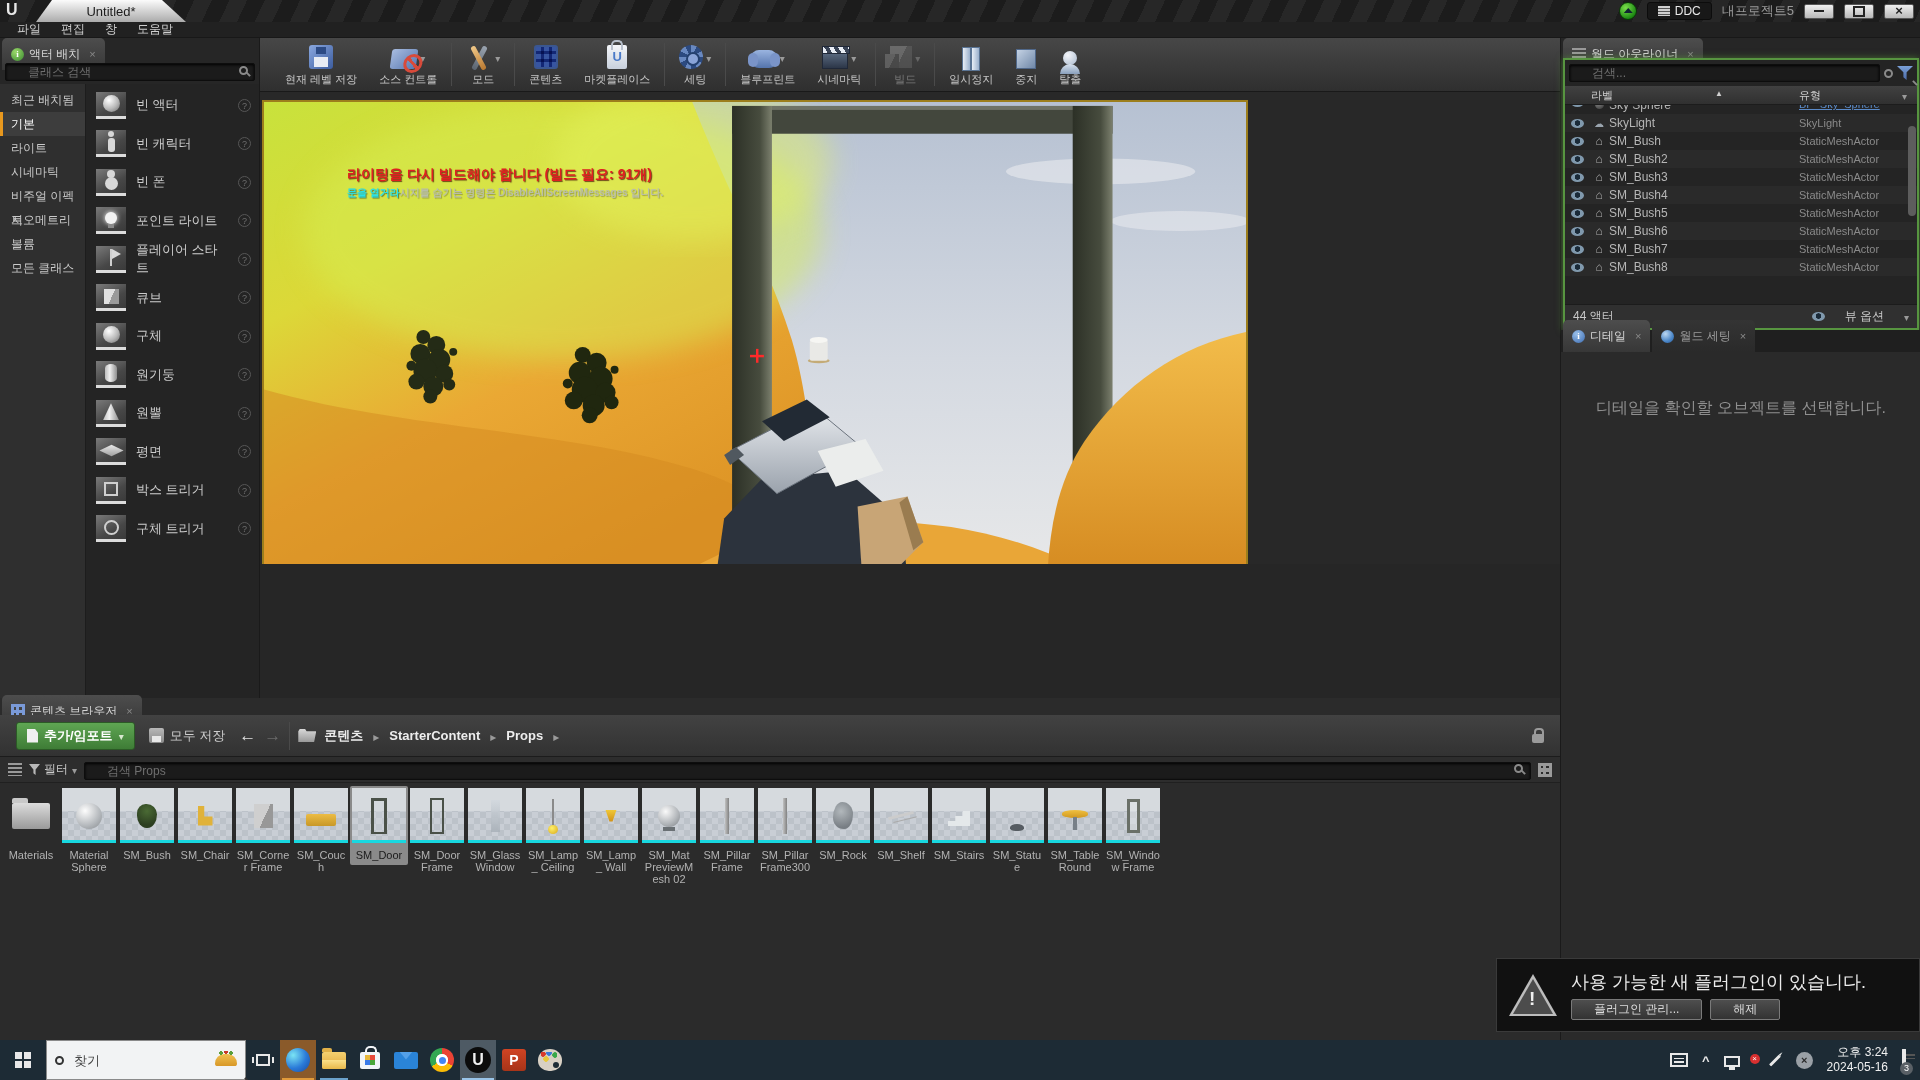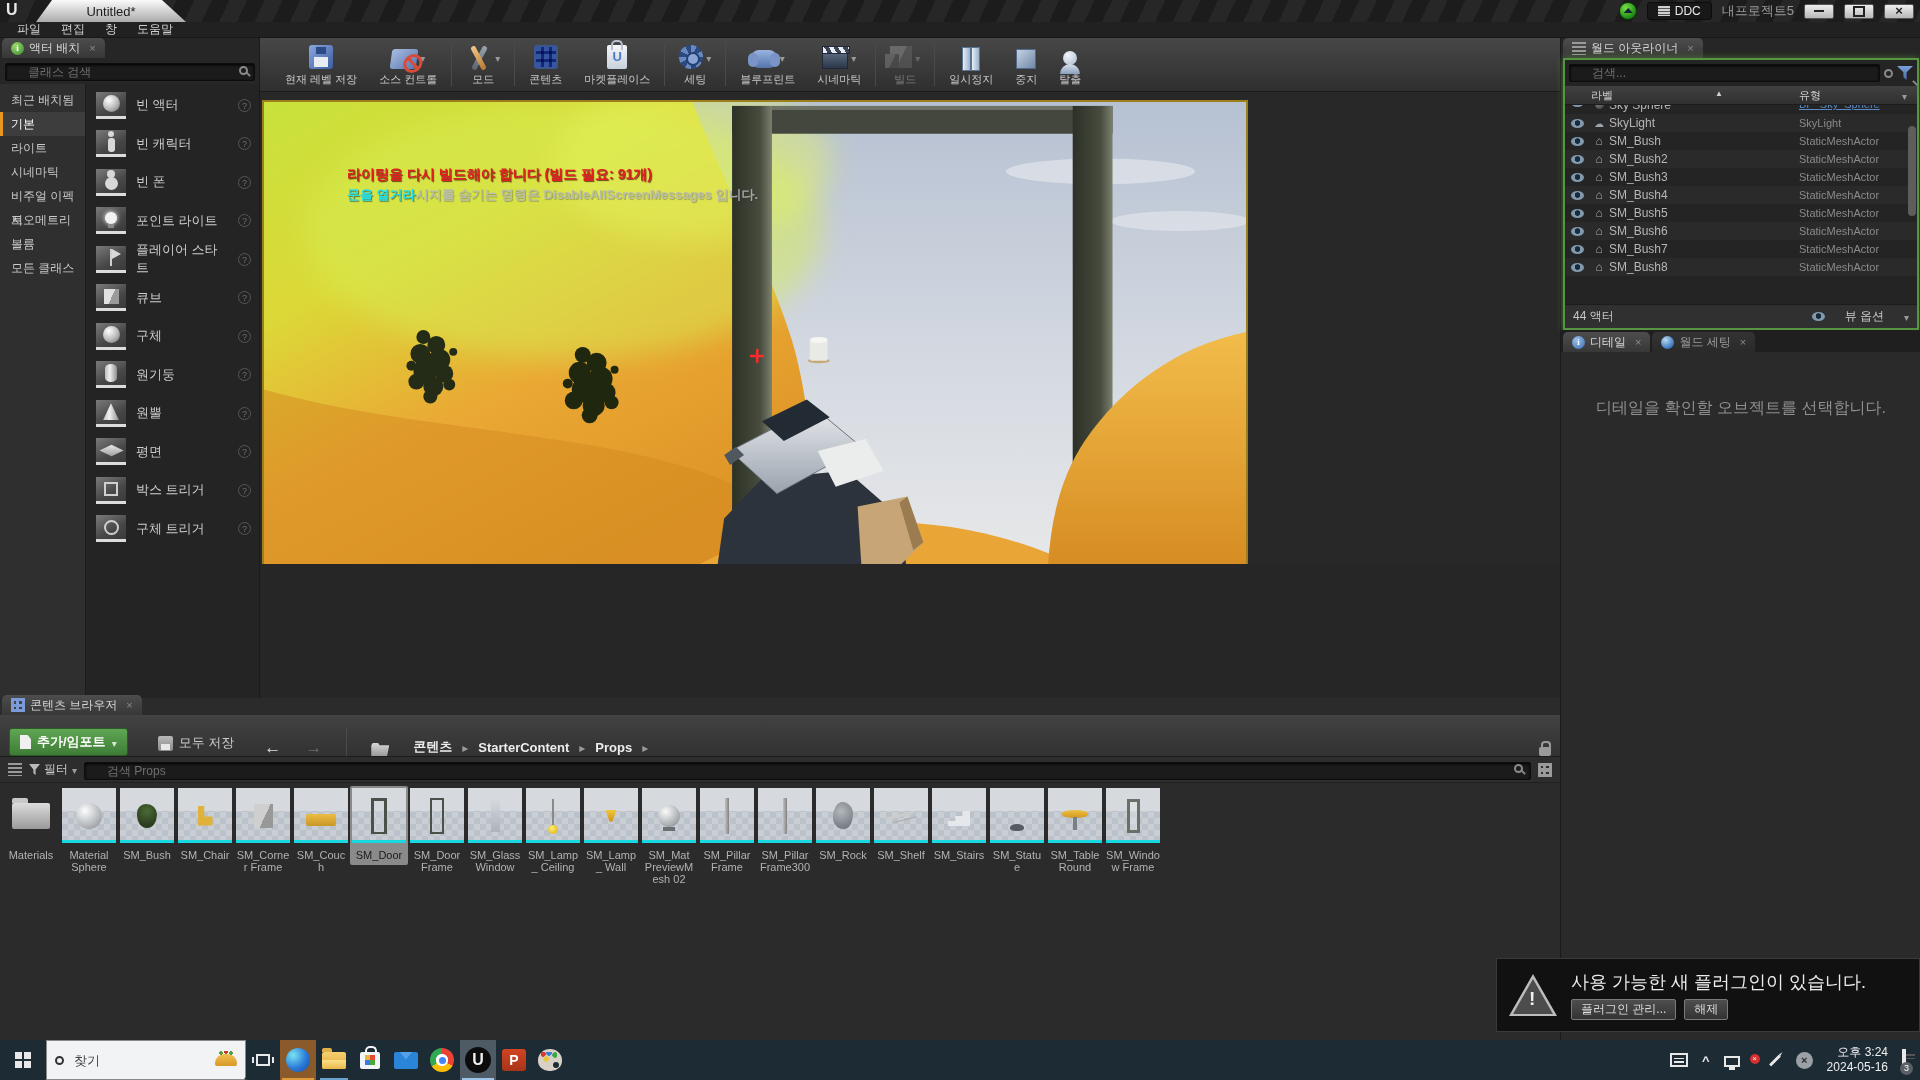--- a/index.html
+++ b/index.html
@@ -23,21 +23,21 @@
   .wb-min::before{content:'';width:10px;height:2px;background:#222;}
   .wb-max::before{content:'';width:8px;height:7px;border:2px solid #222;}
   .wb-close::before{content:'×';color:#222;font-size:13px;font-weight:bold;line-height:10px;}
 
   
   .menubar{position:absolute;left:0;top:22px;width:1920px;height:16px;background:#212121;display:flex;align-items:center;padding-left:8px;gap:2px;border-bottom:1px solid #181818;}
   .menu-item{color:#cfcfcf;font-size:12px;padding:0 9px;}
 
   
   .tabstrip{position:absolute;display:flex;align-items:flex-end;background:transparent;}
-  .ptab{display:flex;align-items:center;gap:5px;height:20px;padding:4px 9px;background:linear-gradient(#4d4d4d,#373737);border-radius:5px 5px 0 0;color:#d6d6d6;font-size:12px;white-space:nowrap;}
+  .ptab{display:flex;align-items:center;gap:5px;height:20px;padding:16px 9px;background:linear-gradient(#4d4d4d,#373737);border-radius:5px 5px 0 0;color:#d6d6d6;font-size:12px;white-space:nowrap;}
   .ptab.inactive{background:linear-gradient(#343434,#2a2a2a);color:#9a9a9a;}
   .tabx{color:#8a8a8a;font-size:11px;margin-left:4px;}
   .tabx::before{content:'×';}
 
   
   .search{background:#1b1b1b;border:1px solid #0d0d0d;box-shadow:inset 0 1px 3px #000;color:#737373;font-size:12px;padding:1px 20px 1px 22px;border-radius:2px;outline:none;}
   .search::placeholder{color:#6f6f6f;}
   .ic-mag{position:absolute;width:9px;height:9px;border:2px solid #8a8a8a;border-radius:50%;}
   .ic-mag::after{content:'';position:absolute;width:6px;height:2px;background:#8a8a8a;transform:rotate(45deg);right:-5px;bottom:-2px;}
 
@@ -110,21 +110,21 @@
   .ic-pause::before,.ic-pause::after{content:'';position:absolute;top:0;width:7px;height:22px;background:linear-gradient(90deg,#e8eef6,#9ab0cc);border:1px solid #5a7494;}
   .ic-pause::before{left:2px;} .ic-pause::after{right:2px;}
   .ic-stop{width:20px;height:20px;background:linear-gradient(135deg,#c4d2e4,#7088a8);border:1px solid #50688a;margin-top:3px;}
   .ic-eject{width:14px;height:14px;border-radius:50%;background:radial-gradient(circle at 35% 30%,#f4f6fa,#a8b8cc);position:relative;margin-top:1px;}
   .ic-eject::after{content:'';position:absolute;left:-3px;top:13px;width:20px;height:10px;border-radius:10px 10px 0 0;background:linear-gradient(#d8e2ee,#8aa0bc);}
 
   
   .viewport{position:absolute;left:262px;top:100px;width:986px;height:595px;border:2px solid #9c7e1c;background:#c7ccd4;}
   .viewport svg{display:block;}
   .vp-warn{position:absolute;left:83px;top:64px;color:#e02020;font-size:14px;font-weight:bold;text-shadow:1px 1px 1px rgba(60,0,0,.7);}
-  .vp-msgline{position:absolute;left:83px;top:84px;font-size:13px;font-weight:bold;white-space:nowrap;}
+  .vp-msgline{position:absolute;left:83px;top:84px;font-size:10px;font-weight:bold;white-space:nowrap;}
   .vp-cyan{color:#28e0e8;text-shadow:1px 1px 1px rgba(0,40,40,.6);}
   .vp-gray{color:#b4b8ba;opacity:.85;text-shadow:1px 1px 1px rgba(40,40,40,.4);}
   .below-viewport{position:absolute;left:260px;top:564px;width:1300px;height:134px;background:#262626;}
 
   
   .rightcol{position:absolute;left:1560px;top:38px;width:360px;height:1002px;background:#262626;border-left:1px solid #1a1a1a;}
   .outliner{position:absolute;left:2px;top:20px;width:356px;height:272px;background:#242424;border:2px solid #579540;box-shadow:0 0 7px rgba(95,165,60,.55);}
   .ol-searchrow{position:absolute;left:4px;top:4px;right:4px;height:18px;display:flex;align-items:center;gap:4px;}
   .ol-searchrow .search{flex:1;height:18px;}
   .ic-filteradd{width:16px;height:14px;background:linear-gradient(#7aa0d8,#4a6aa8);clip-path:polygon(0 0,100% 0,60% 45%,60% 100%,40% 80%,40% 45%);}
@@ -155,21 +155,21 @@
   
   .det-tabs{position:absolute;left:0px;top:292px;width:360px;height:22px;display:flex;align-items:flex-end;gap:2px;padding-left:2px;background:#1f1f1f;}
   .det-body{position:absolute;left:0;top:314px;width:360px;bottom:0;background:#2a2a2a;}
   .det-msg{margin-top:46px;text-align:center;color:#8f8f8f;font-size:16px;}
   .ic-info{width:13px;height:13px;border-radius:50%;background:radial-gradient(circle at 35% 30%,#9ac0ea,#3a6ab0);color:#fff;font-size:9px;font-weight:bold;text-align:center;line-height:13px;}
   .ic-info::before{content:'i';font-family:"Liberation Serif",serif;}
   .ic-globe{width:13px;height:13px;border-radius:50%;background:radial-gradient(circle at 35% 30%,#bcd8f2,#4a86c8 60%,#2a5a96);}
 
   
   .cb{position:absolute;left:0;top:698px;width:1560px;height:342px;background:#2b2b2b;}
-  .cb-toolbar{position:absolute;left:0;top:17px;width:100%;height:42px;background:linear-gradient(#424242,#323232);border-bottom:1px solid #1c1c1c;display:flex;align-items:flex-end;padding:0 9px;gap:24px;}
+  .cb-toolbar{position:absolute;left:0;top:17px;width:100%;height:42px;background:linear-gradient(#424242,#323232);border-bottom:1px solid #1c1c1c;display:flex;align-items:center;padding:0 16px;gap:8px;}
   .addbtn{display:flex;align-items:center;gap:6px;background:linear-gradient(#5fa653,#3e7c36);border:1px solid #2c5a26;border-radius:3px;color:#fff;font-size:13px;font-weight:bold;padding:4px 10px;}
   .ic-page{width:11px;height:14px;background:#f0f0f0;clip-path:polygon(0 0,70% 0,100% 30%,100% 100%,0 100%);}
   .addbtn .caret::before{color:#d8e8d0;}
   .saveall{display:flex;align-items:center;gap:6px;color:#cecece;font-size:13px;padding:4px 6px;}
   .ic-floppy2{width:15px;height:15px;background:linear-gradient(#b8b8b8,#8a8a8a);border-radius:2px;position:relative;}
   .ic-floppy2::after{content:'';position:absolute;left:3px;bottom:1px;width:9px;height:6px;background:#e8e8e8;}
   .navarrow{font-size:17px;line-height:17px;}
   .nav-back{color:#e0e0e0;} .nav-back::before{content:'←';}
   .nav-fwd{color:#6a6a6a;} .nav-fwd::before{content:'→';}
   .vsep{width:1px;height:28px;background:#202020;border-right:1px solid #4a4a4a;}
@@ -223,21 +223,21 @@
   .cb-status{position:absolute;left:0;bottom:0;width:100%;height:26px;background:#2f2f2f;border-top:1px solid #1e1e1e;display:flex;align-items:center;padding:0 10px;font-size:12px;color:#bdbdbd;}
 
   
   .notif{position:absolute;left:1496px;top:958px;width:424px;height:74px;background:#111111;border:1px solid #3a3a3a;z-index:60;display:flex;align-items:center;padding:0 12px;gap:14px;}
   .ic-warntri{width:0;height:0;border-left:24px solid transparent;border-right:24px solid transparent;border-bottom:42px solid #bdbdbd;position:relative;flex:none;}
   .ic-warntri::before{content:'';position:absolute;left:-20px;top:5px;border-left:20px solid transparent;border-right:20px solid transparent;border-bottom:35px solid #4c4c4c;}
   .ic-warntri::after{content:'!';position:absolute;left:-4px;top:14px;color:#f0f0f0;font-size:19px;font-weight:bold;}
   .notif-main{display:flex;flex-direction:column;gap:5px;}
   .notif-text{color:#ececec;font-size:18px;}
   .notif-btns{display:flex;gap:8px;}
-  .nbtn{background:linear-gradient(#4e4e4e,#333333);border:1px solid #7a7a7a;border-radius:2px;color:#dddddd;font-size:12px;padding:1px 9px;}
+  .nbtn{background:linear-gradient(#4e4e4e,#333333);border:1px solid #7a7a7a;border-radius:2px;color:#dddddd;font-size:12px;padding:1px 22px;}
 
   
   .taskbar{position:absolute;left:0;top:1040px;width:1920px;height:40px;background:#1d2b35;display:flex;align-items:stretch;z-index:70;}
   .startbtn{width:46px;display:flex;align-items:center;justify-content:center;}
   .ic-win{width:16px;height:16px;background-image:linear-gradient(#e8e8e8,#e8e8e8),linear-gradient(#e8e8e8,#e8e8e8),linear-gradient(#e8e8e8,#e8e8e8),linear-gradient(#e8e8e8,#e8e8e8);background-size:7px 7px;background-position:0 0,9px 0,0 9px,9px 9px;background-repeat:no-repeat;}
   .tb-search{width:200px;background:#f2f3f4;border:1px solid #8a8a8a;display:flex;align-items:center;padding:0 8px;gap:8px;position:relative;}
   .tb-search .ic-mag{position:static;border-color:#333;}
   .tb-search .ic-mag::after{background:#333;}
   .tb-search input{border:none;background:transparent;outline:none;font-size:13px;color:#222;width:110px;}
   .tb-search input::placeholder{color:#444;}

